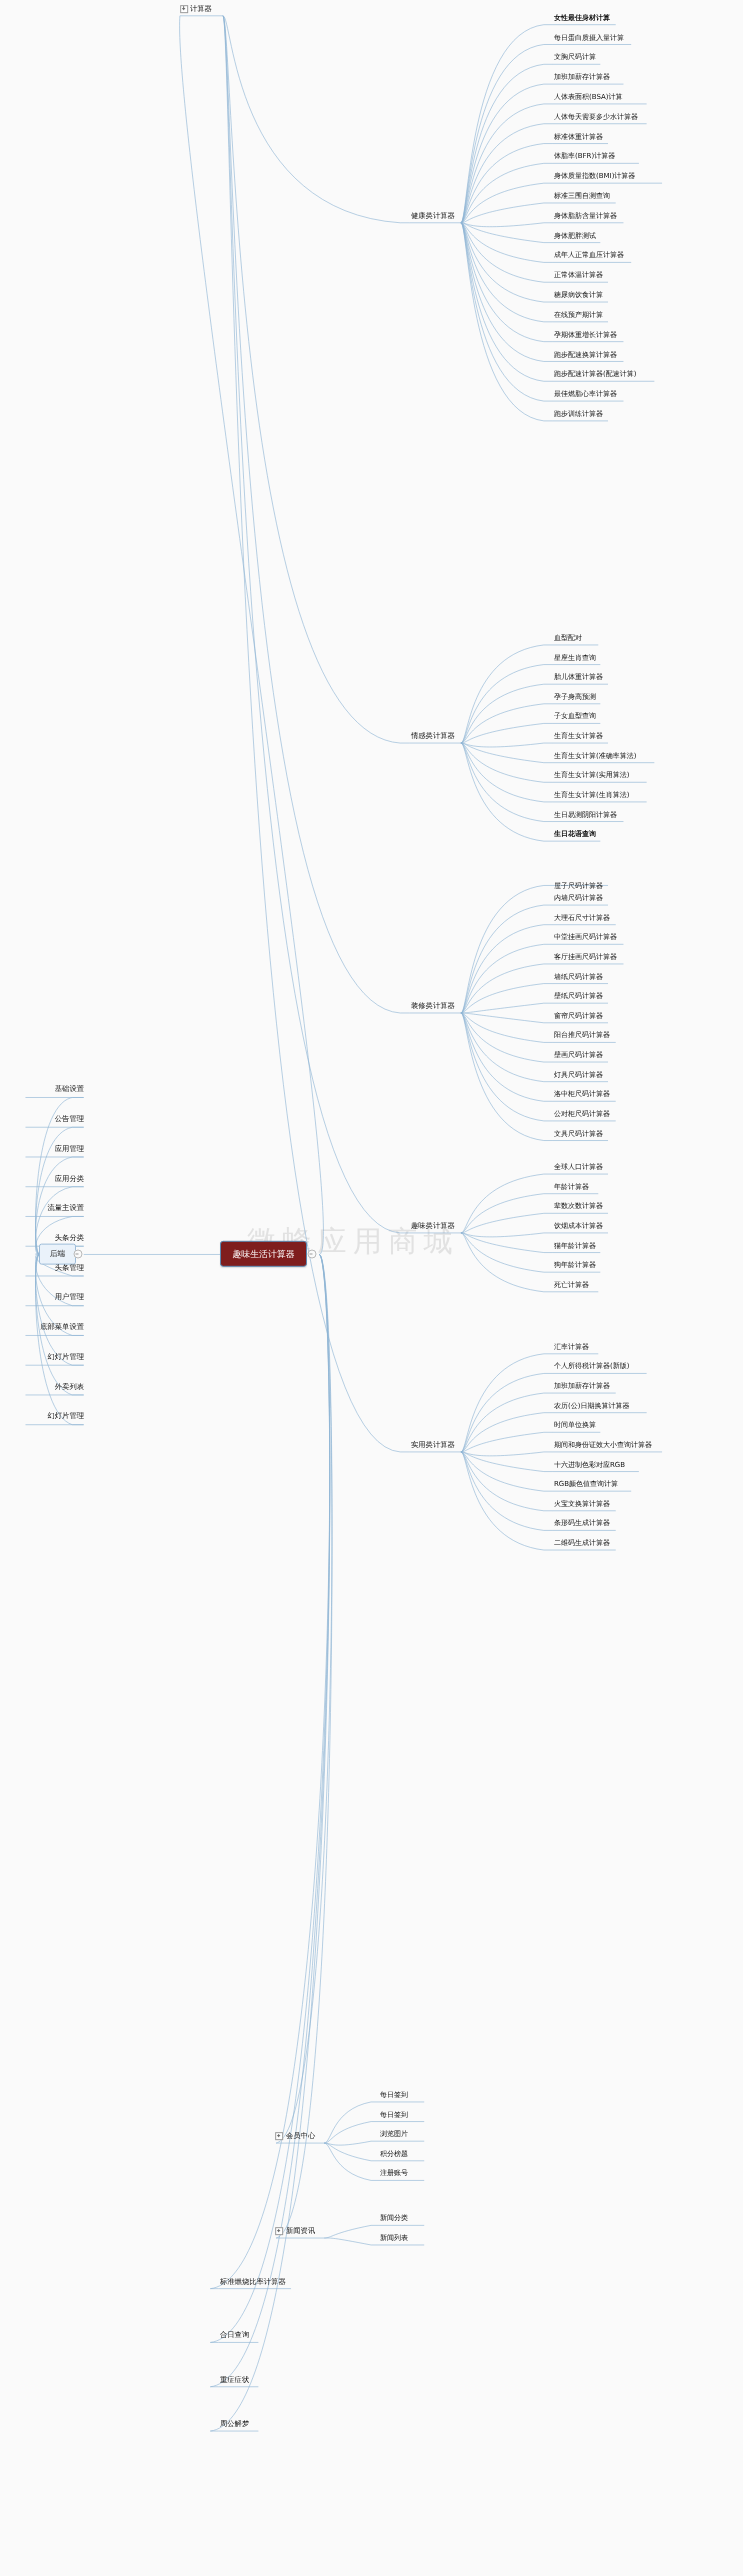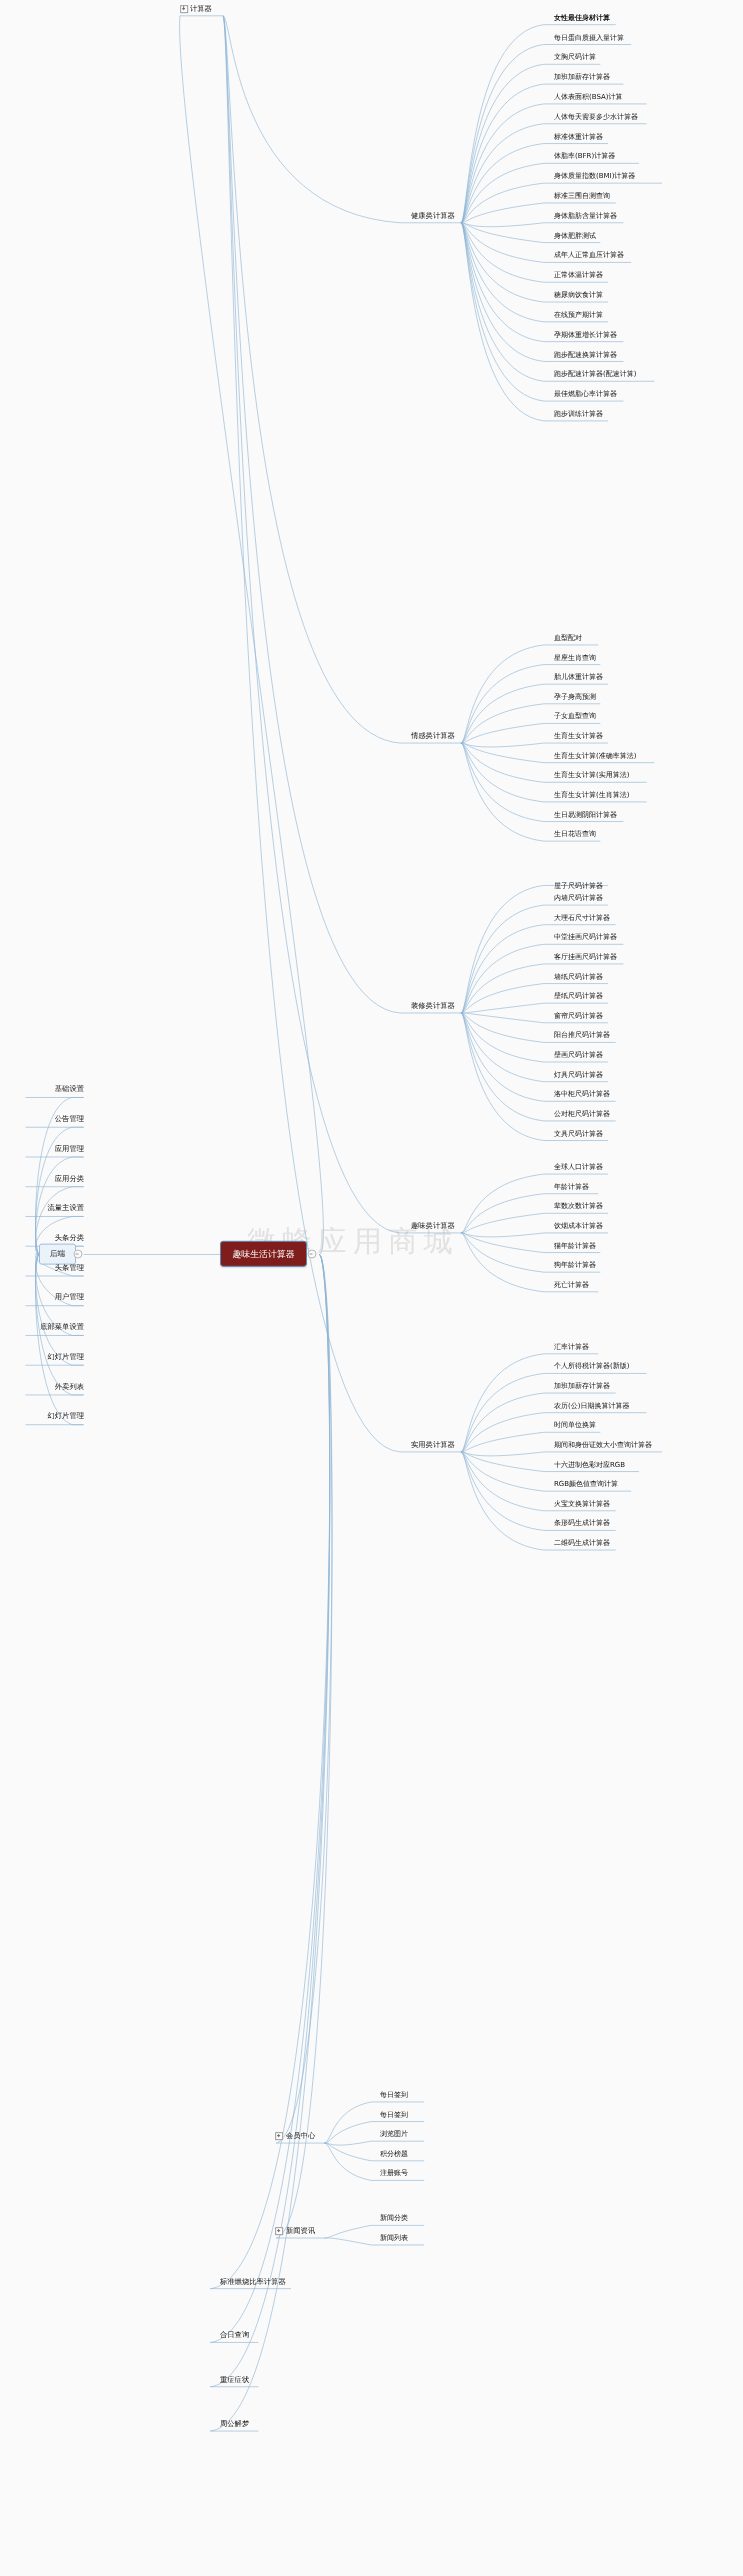--- a/index.html
+++ b/index.html
@@ -262,21 +262,21 @@
       <div class="node" style="left: 554px; top: 638px;">血型配对</div>
       <div class="node" style="left: 554px; top: 658px;">星座生肖查询</div>
       <div class="node" style="left: 554px; top: 677px;">胎儿体重计算器</div>
       <div class="node" style="left: 554px; top: 697px;">孕子身高预测</div>
       <div class="node" style="left: 554px; top: 716px;">子女血型查询</div>
       <div class="node" style="left: 554px; top: 736px; font-family: Liberation Mono, monospace;">生育生女计算器</div>
       <div class="node" style="left: 554px; top: 756px;">生育生女计算(准确率算法)</div>
       <div class="node" style="left: 554px; top: 775px;">生育生女计算(实用算法)</div>
       <div class="node" style="left: 554px; top: 795px;">生育生女计算(生肖算法)</div>
       <div class="node" style="left: 554px; top: 815px;">生日易测阴阳计算器</div>
-      <div class="node" style="left: 554px; top: 834px;">生日花语查询</div>
+      <div class="node" style="left: 554px; top: 834px; font-weight: bold;">生日花语查询</div>
       <div class="node lvl1" style="left: 411px; top: 1006px;">装修类计算器</div>
       <div class="node" style="left: 554px; top: 886px;">屋子尺码计算器</div>
       <div class="node" style="left: 554px; top: 898px;">内墙尺码计算器</div>
       <div class="node" style="left: 554px; top: 918px;">大理石尺寸计算器</div>
       <div class="node" style="left: 554px; top: 937px;">中堂挂画尺码计算器</div>
       <div class="node" style="left: 554px; top: 957px;">客厅挂画尺码计算器</div>
       <div class="node" style="left: 554px; top: 977px;">墙纸尺码计算器</div>
       <div class="node" style="left: 554px; top: 996px;">壁纸尺码计算器</div>
       <div class="node" style="left: 554px; top: 1016px;">窗帘尺码计算器</div>
       <div class="node" style="left: 554px; top: 1035px;">阳台推尺码计算器</div>

